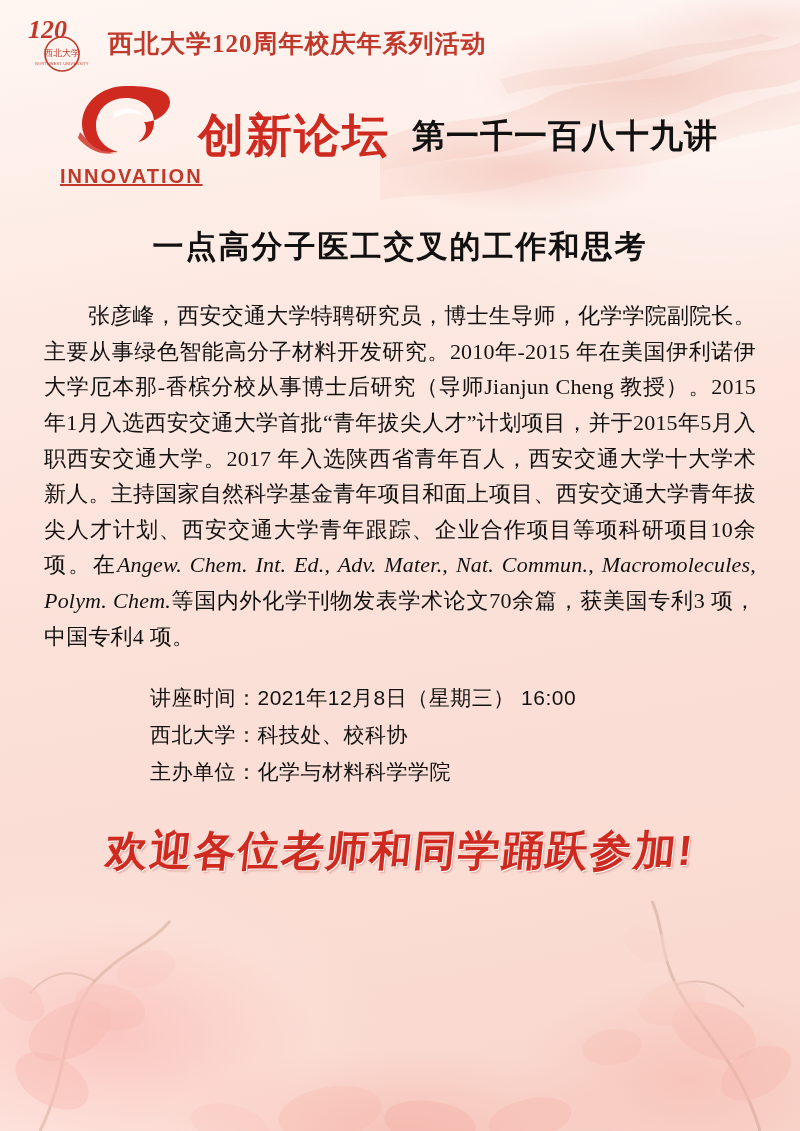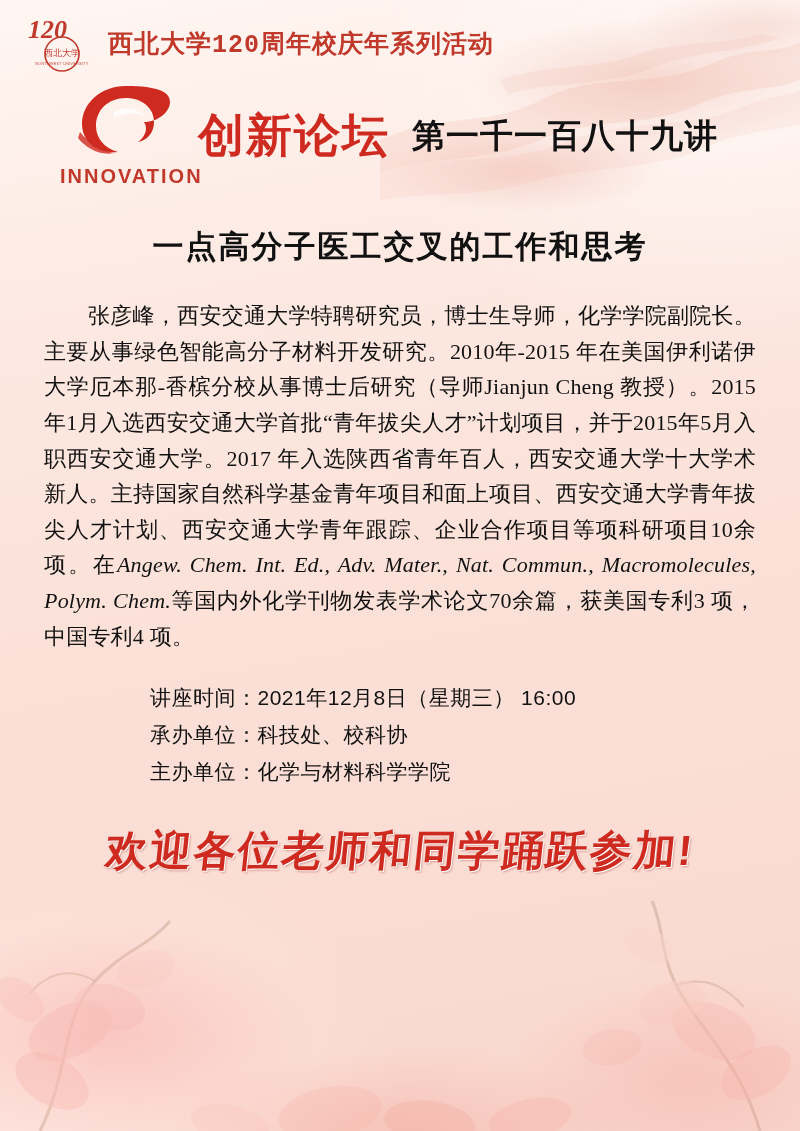--- a/index.html
+++ b/index.html
@@ -71,21 +71,21 @@
     height: 72px;
     box-sizing: border-box;
   }
   .univ-logo {
     width: 72px;
     height: 62px;
     flex: 0 0 auto;
     margin-right: 10px;
   }
   .header-title {
-    font-family: Liberation Mono, monospace;
+    font-family: Liberation Serif, serif;
     font-weight: bold;
     font-size: 25px;
     letter-spacing: 1px;
     color: #c0392b;
     text-shadow: 0 1px 0 rgba(255,255,255,0.5);
     white-space: nowrap;
   }
 
   
   .forum-row {
@@ -106,20 +106,21 @@
     display: block;
     margin: 0 auto;
   }
   .innovation-word {
     font-family: "Liberation Sans", "DejaVu Sans", sans-serif;
     font-size: 20px;
     font-weight: bold;
     letter-spacing: 2px;
     color: #c0392b;
     margin-top: 9px;
+    text-decoration: underline;
   }
   .forum-name {
     font-family: "Liberation Sans", "DejaVu Sans", sans-serif;
     font-weight: bold;
     font-size: 46px;
     color: #cf2a20;
     letter-spacing: 2px;
     line-height: 1;
     margin-right: 22px;
   }
@@ -272,21 +273,21 @@
 
   <div class="bio">
     <span class="indent"></span><span>张彦峰，西安交通大学特聘研究员，博士生导师，化学学院副院长。主要从事绿色智能高分子材料开发研究。2010年-2015 年在美国伊利诺伊大学厄本那-香槟分校从事博士后研究（导师Jianjun Cheng 教授）。2015 年1月入选西安交通大学首批“青年拔尖人才”计划项目，并于2015年5月入职西安交通大学。2017 年入选陕西省青年百人，西安交通大学十大学术新人。主持国家自然科学基金青年项目和面上项目、西安交通大学青年拔尖人才计划、西安交通大学青年跟踪、企业合作项目等项科研项目10余项。在</span><span class="journals">Angew. Chem. Int. Ed., Adv. Mater., Nat. Commun., Macromolecules, Polym. Chem.</span><span>等国内外化学刊物发表学术论文70余篇，获美国专利3 项，中国专利4 项。</span>
   </div>
 
   <div class="info">
     <div class="info-row">
       <span class="info-label">讲座时间：</span><span class="info-value">2021年12月8日（星期三） 16:00</span>
     </div>
     <div class="info-row">
-      <span class="info-label">承办单位：</span><span class="info-value">科技处、校科协</span>
+      <span class="info-label">西北大学：</span><span class="info-value">科技处、校科协</span>
     </div>
     <div class="info-row">
       <span class="info-label">主办单位：</span><span class="info-value">化学与材料科学学院</span>
     </div>
   </div>
 
   <div class="welcome">欢迎各位老师和同学踊跃参加!</div>
 
 </div>
 

